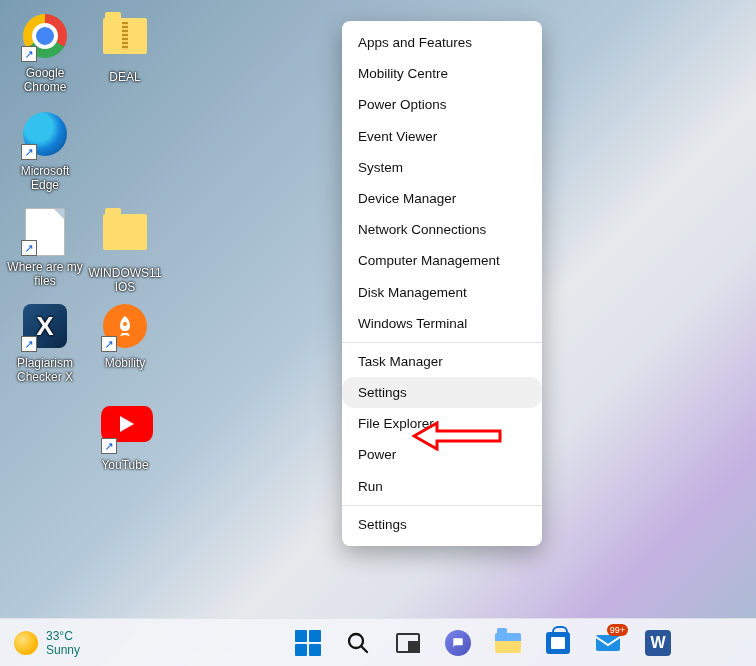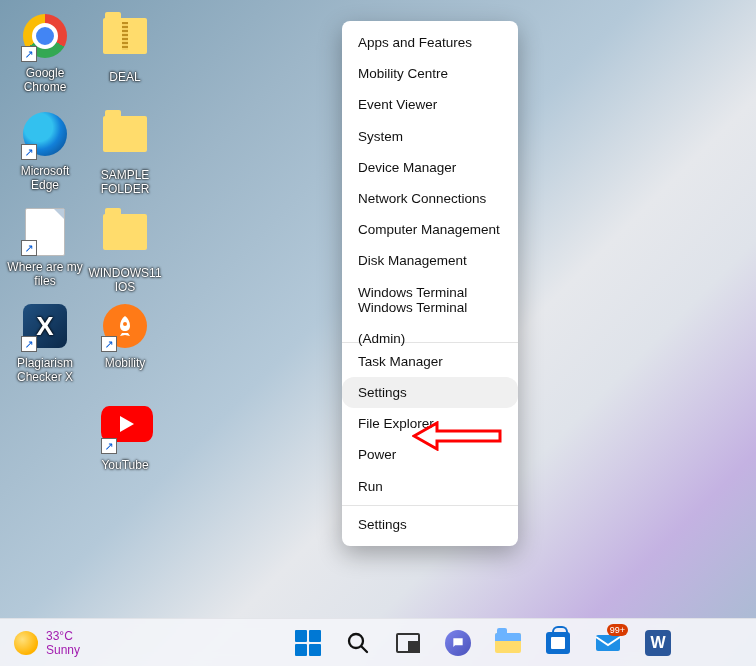--- a/index.html
+++ b/index.html
@@ -52,39 +52,39 @@
     justify-content:center;color:#fff;font-size:26px;font-weight:bold;}
   .kdp{width:44px;height:44px;margin:2px auto;border-radius:50%;
     background:#ff7a17;display:flex;align-items:center;justify-content:center;}
   .kdp svg{width:24px;height:24px;}
   .yt{width:52px;height:36px;margin:6px auto;border-radius:8px/10px;background:#ff0000;
     display:flex;align-items:center;justify-content:center;}
   .yt::after{content:"";border-style:solid;border-width:8px 0 8px 14px;
     border-color:transparent transparent transparent #fff;}
 
   
-  .ctxmenu{position:absolute;top:21px;left:342px;width:176px;background:#fff;
+  .ctxmenu{position:absolute;top:21px;left:342px;width:200px;background:#fff;
     
     border-radius:8px;box-shadow:0 8px 24px rgba(0,0,0,.3);padding:6px 0;}
   .ctxitem{padding:0 16px;height:31.2px;line-height:31.2px;font-size:13.5px;color:#111;
     cursor:pointer;display:flex;align-items:center;justify-content:space-between;}
   .ctxitem.highlight{background:#f0f0f0;border-radius:12px;}
   .ctxsep{height:1px;background:#e3e3e3;margin:3px 0;}
   .ctxchev{color:#555;font-size:11px;}
   
   .redarrow{position:absolute;top:421px;left:412px;width:90px;height:30px;pointer-events:none;}
 
   
   .taskbar{position:absolute;bottom:0;left:0;right:0;height:48px;
     background:rgba(243,244,248,.92);backdrop-filter:blur(6px);
     display:flex;align-items:center;border-top:1px solid rgba(0,0,0,.06);}
   .weather{display:flex;align-items:center;gap:8px;margin-left:14px;cursor:pointer;}
   .wxicon{width:24px;height:24px;border-radius:50%;
     background:radial-gradient(circle at 35% 35%,#ffe07a,#ffb300 70%);}
-  .wxtext{font-size:12px;color:#a21caf;line-height:14px;}
+  .wxtext{font-size:12px;color:#0f766e;line-height:14px;}
   .tbcenter{flex:1;display:flex;align-items:center;justify-content:center;gap:22px;
     padding-left:130px;}
   .tbicon{width:28px;height:28px;cursor:pointer;display:flex;align-items:center;
     justify-content:center;position:relative;}
   .startlogo{width:26px;height:26px;display:grid;grid-template-columns:1fr 1fr;
     grid-template-rows:1fr 1fr;gap:2px;}
   .startlogo span{background:#0078d4;border-radius:1px;}
   .tv{width:24px;height:20px;border:2px solid #333;border-radius:2px;position:relative;}
   .tv::after{content:"";position:absolute;right:-2px;bottom:-2px;width:12px;height:12px;
     background:#333;}
@@ -130,26 +130,20 @@
   </div>
 
   <div class="dicon" style="top:110px;left:5px">
     <div class="pic">
         <div class="edge"></div>
       <div class="shortcut">↗</div>
       </div>
     <span>Microsoft Edge</span>
   </div>
 
-  <div class="dicon" style="top:110px;left:85px">
-    <div class="pic">
-        <div class="folder"></div>
-      </div>
-    <span>SAMPLE FOLDER</span>
-  </div>
 
   <div class="dicon" style="top:208px;left:5px">
     <div class="pic">
         <div class="doc"></div>
       <div class="shortcut">↗</div>
       </div>
     <span>Where are my files</span>
   </div>
 
   <div class="dicon" style="top:208px;left:85px">
@@ -189,42 +183,42 @@
 </div>
 
 <div class="ctxmenu">
   <div class="ctxitem">
       <span>Apps and Features</span>
     </div>
   <div class="ctxitem">
       <span>Mobility Centre</span>
     </div>
   <div class="ctxitem">
+      <span>Power Options</span>
+    </div>
+  <div class="ctxitem">
       <span>Event Viewer</span>
     </div>
   <div class="ctxitem">
       <span>System</span>
     </div>
   <div class="ctxitem">
       <span>Device Manager</span>
     </div>
   <div class="ctxitem">
       <span>Network Connections</span>
     </div>
   <div class="ctxitem">
       <span>Computer Management</span>
     </div>
   <div class="ctxitem">
       <span>Disk Management</span>
     </div>
   <div class="ctxitem">
       <span>Windows Terminal</span>
-    </div>
-  <div class="ctxitem">
-      <span>Windows Terminal (Admin)</span>
     </div>
   <div class="ctxsep"></div>
   <div class="ctxitem">
       <span>Task Manager</span>
     </div>
   <div class="ctxitem highlight">
       <span>Settings</span>
     </div>
   <div class="ctxitem">
       <span>File Explorer</span>

